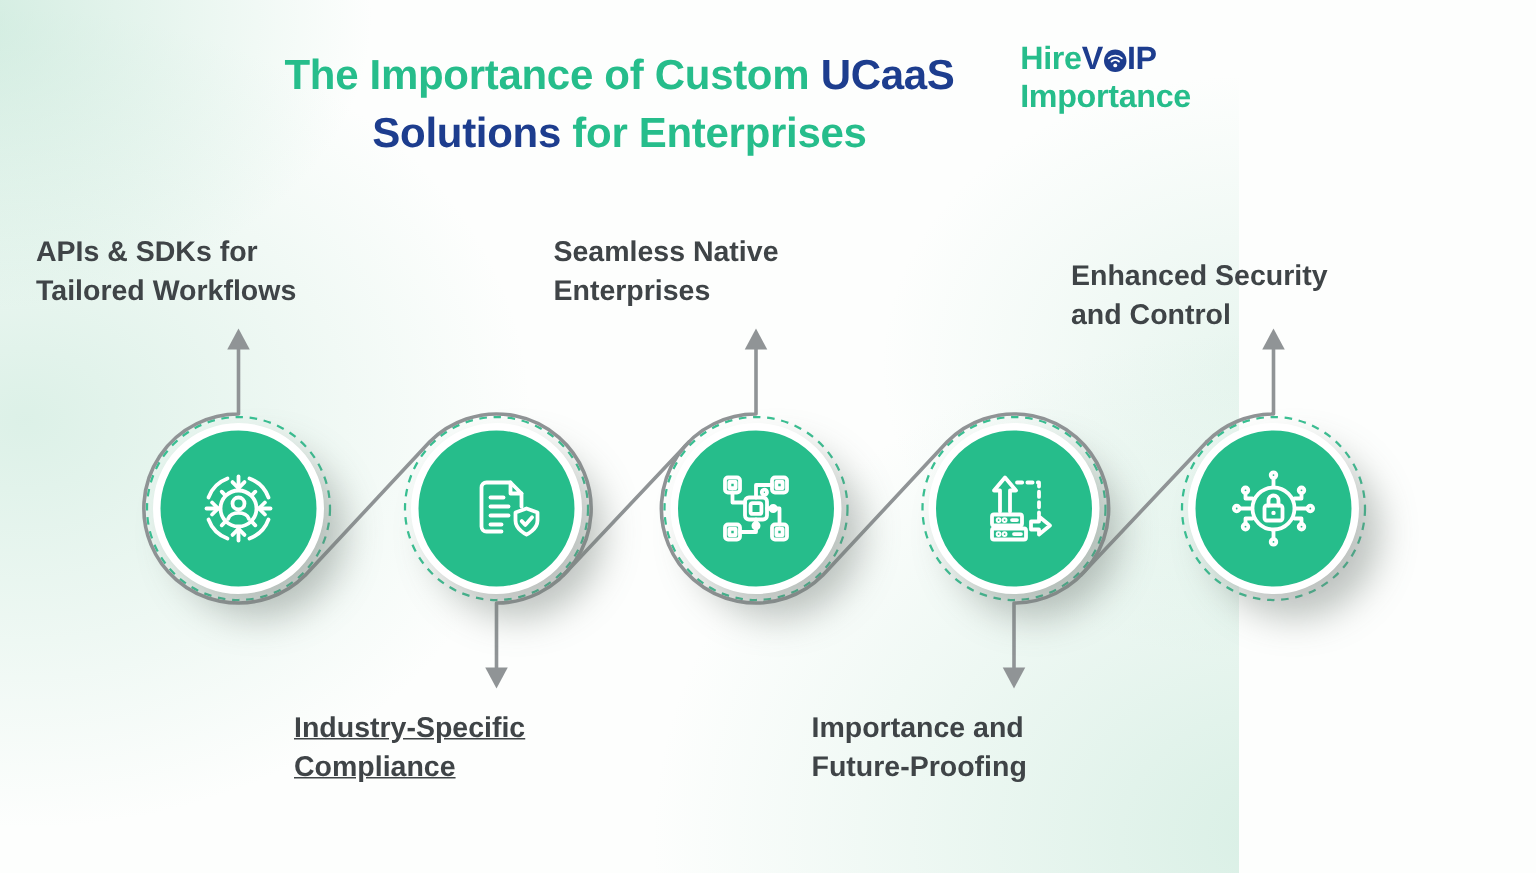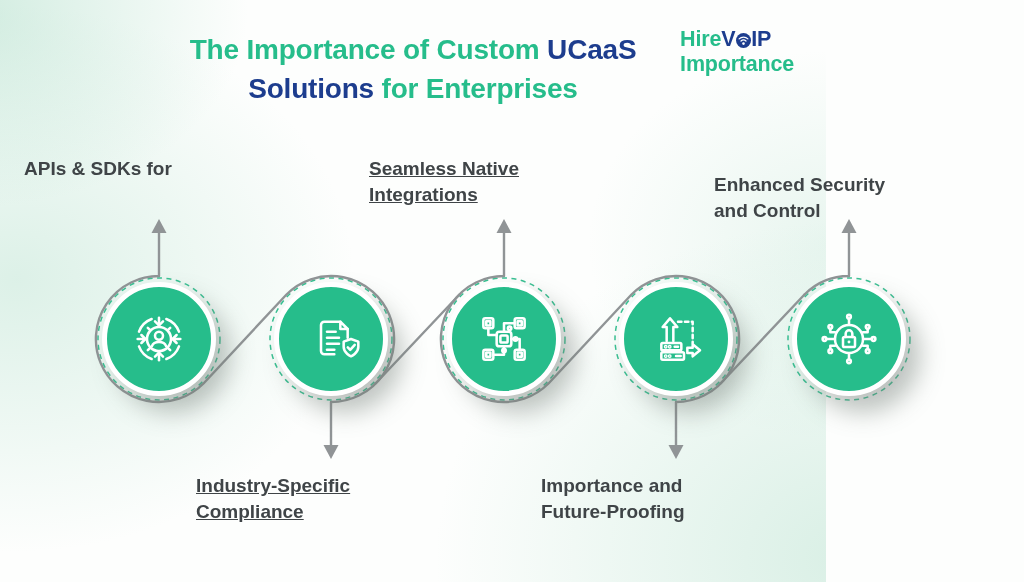--- a/index.html
+++ b/index.html
@@ -96,28 +96,29 @@
       <polygon points="159,219 151.5,233 166.5,233"></polygon>
       <polygon points="331,459 323.5,445 338.5,445"></polygon>
       <polygon points="504,219 496.5,233 511.5,233"></polygon>
       <polygon points="676,459 668.5,445 683.5,445"></polygon>
       <polygon points="849,219 841.5,233 856.5,233"></polygon>
     </g>
   </svg>
 
   <div class="step-label top" style="left:159px;">
     <div>APIs &amp; SDKs for</div>
+    <div>Tailored Workflows</div>
   </div>
   <div class="step-label bottom" style="left:331px;text-decoration:underline;">
     <div>Industry-Specific</div>
     <div>Compliance</div>
   </div>
-  <div class="step-label top" style="left:504px;text-decoration:underline;">
+  <div class="step-label top" style="left:504px;">
     <div>Seamless Native</div>
-    <div>Integrations</div>
+    <div>Enterprises</div>
   </div>
   <div class="step-label bottom" style="left:676px;">
     <div>Importance and</div>
     <div>Future-Proofing</div>
   </div>
   <div class="step-label top" style="left:849px;margin-top:16px;">
     <div>Enhanced Security</div>
     <div>and Control</div>
   </div>
 

